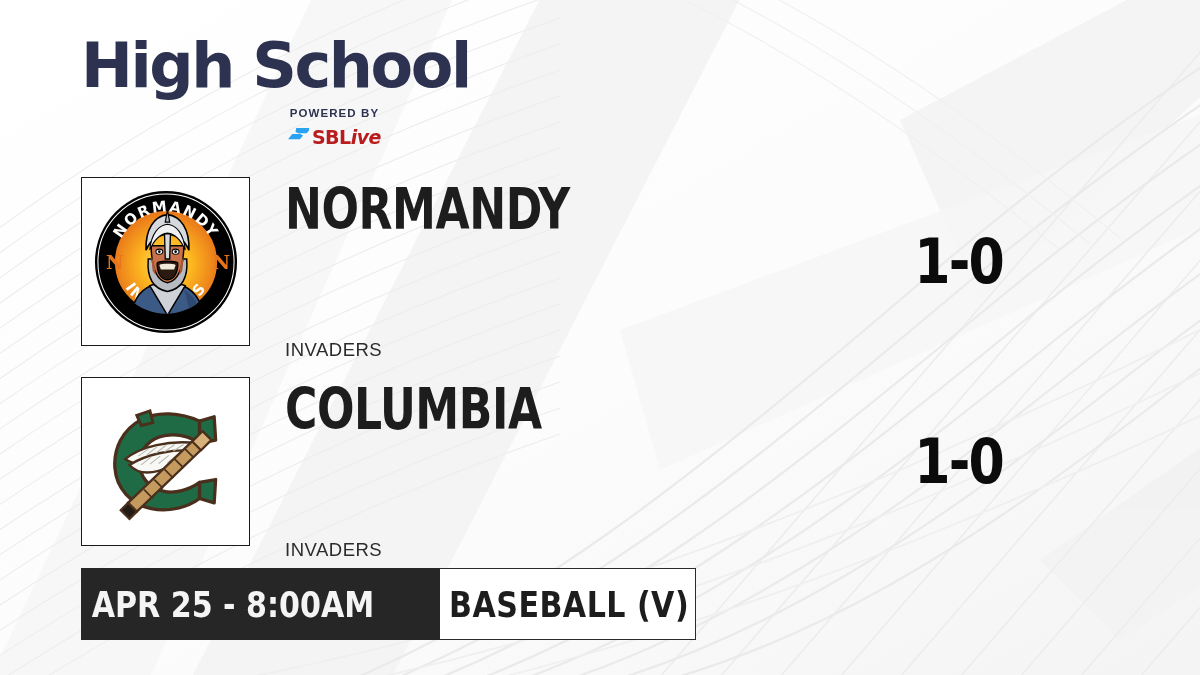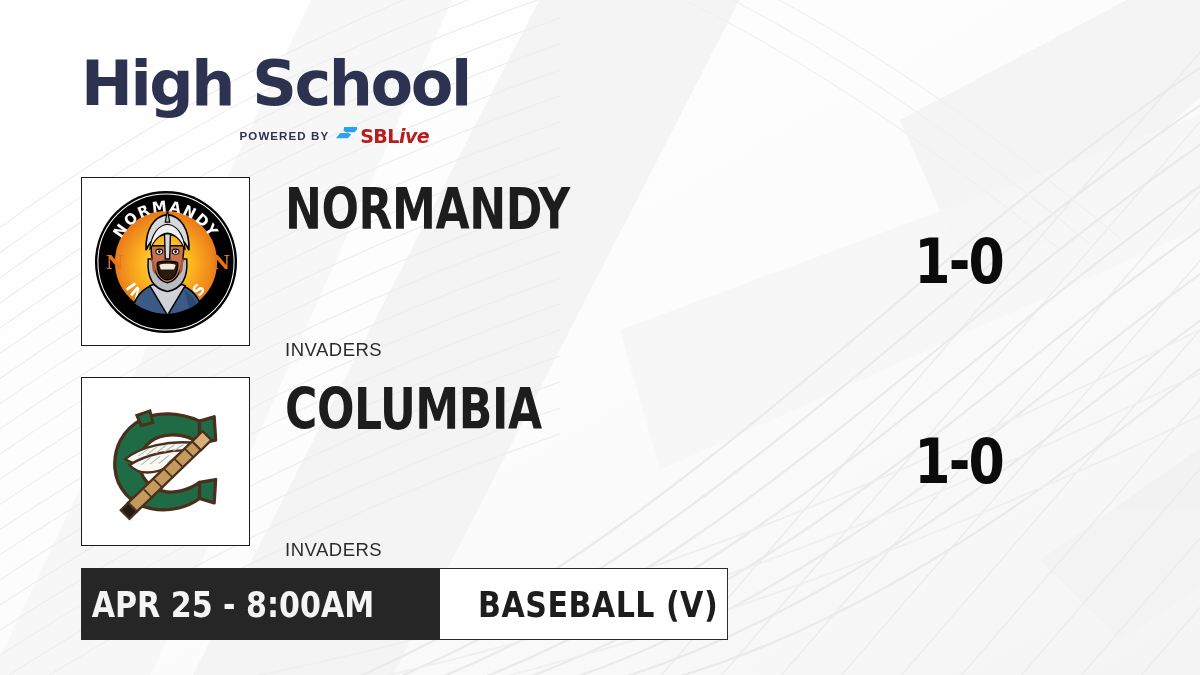--- a/index.html
+++ b/index.html
@@ -15,38 +15,39 @@
   #bg-pattern {
     position:absolute; inset:0;
     width:1200px; height:675px;
     z-index:0;
   }
 
   
   .stage { position:absolute; inset:0; z-index:2; }
 
   
-  .brand { position:absolute; left:81px; top:54px; }
+  .brand { position:absolute; left:81px; top:36px; }
   .brand-row { display:flex; align-items:center; }
   .brand-word {
     font-family:"DejaVu Sans", sans-serif;
     font-weight:bold;
     font-size:62px;
     line-height:60px;
     letter-spacing:-2.4px;
     color:#2d3250;
     white-space:nowrap;
   }
   .brand-pin { margin-left:9px; margin-top:-2px; }
   .brand-sub {
     display:flex; align-items:center;
     justify-content:center;
     margin-top:11px;
     margin-left:118px;
     gap:7px;
+    flex-direction:column;
   }
   .powered-by {
     font-family:"Liberation Sans", sans-serif;
     font-weight:bold;
     font-size:11.5px;
     letter-spacing:1.1px;
     color:#2d3250;
     white-space:nowrap;
   }
   .sblive-mark { display:flex; align-items:center; gap:3px; }
@@ -132,22 +133,22 @@
     font-size:36px;
     letter-spacing:0px;
     white-space:nowrap;
   }
   .info-date span { display:block; transform:scaleX(0.93); }
   .info-sport {
     background:#ffffff;
     border:1.5px solid #2b2b2b;
     border-left:none;
     color:#1d1d1d;
-    width:288px;
-    display:flex; align-items:center; justify-content:flex-end;
+    width:256px;
+    display:flex; align-items:center; justify-content:flex-start;
     font-family:"DejaVu Sans Condensed","DejaVu Sans", sans-serif;
     font-weight:bold;
     font-size:36px;
     letter-spacing:0.5px;
     white-space:nowrap;
   }
   .info-sport span { display:block; transform:scaleX(0.93); }
 </style>
 </head>
 <body>

